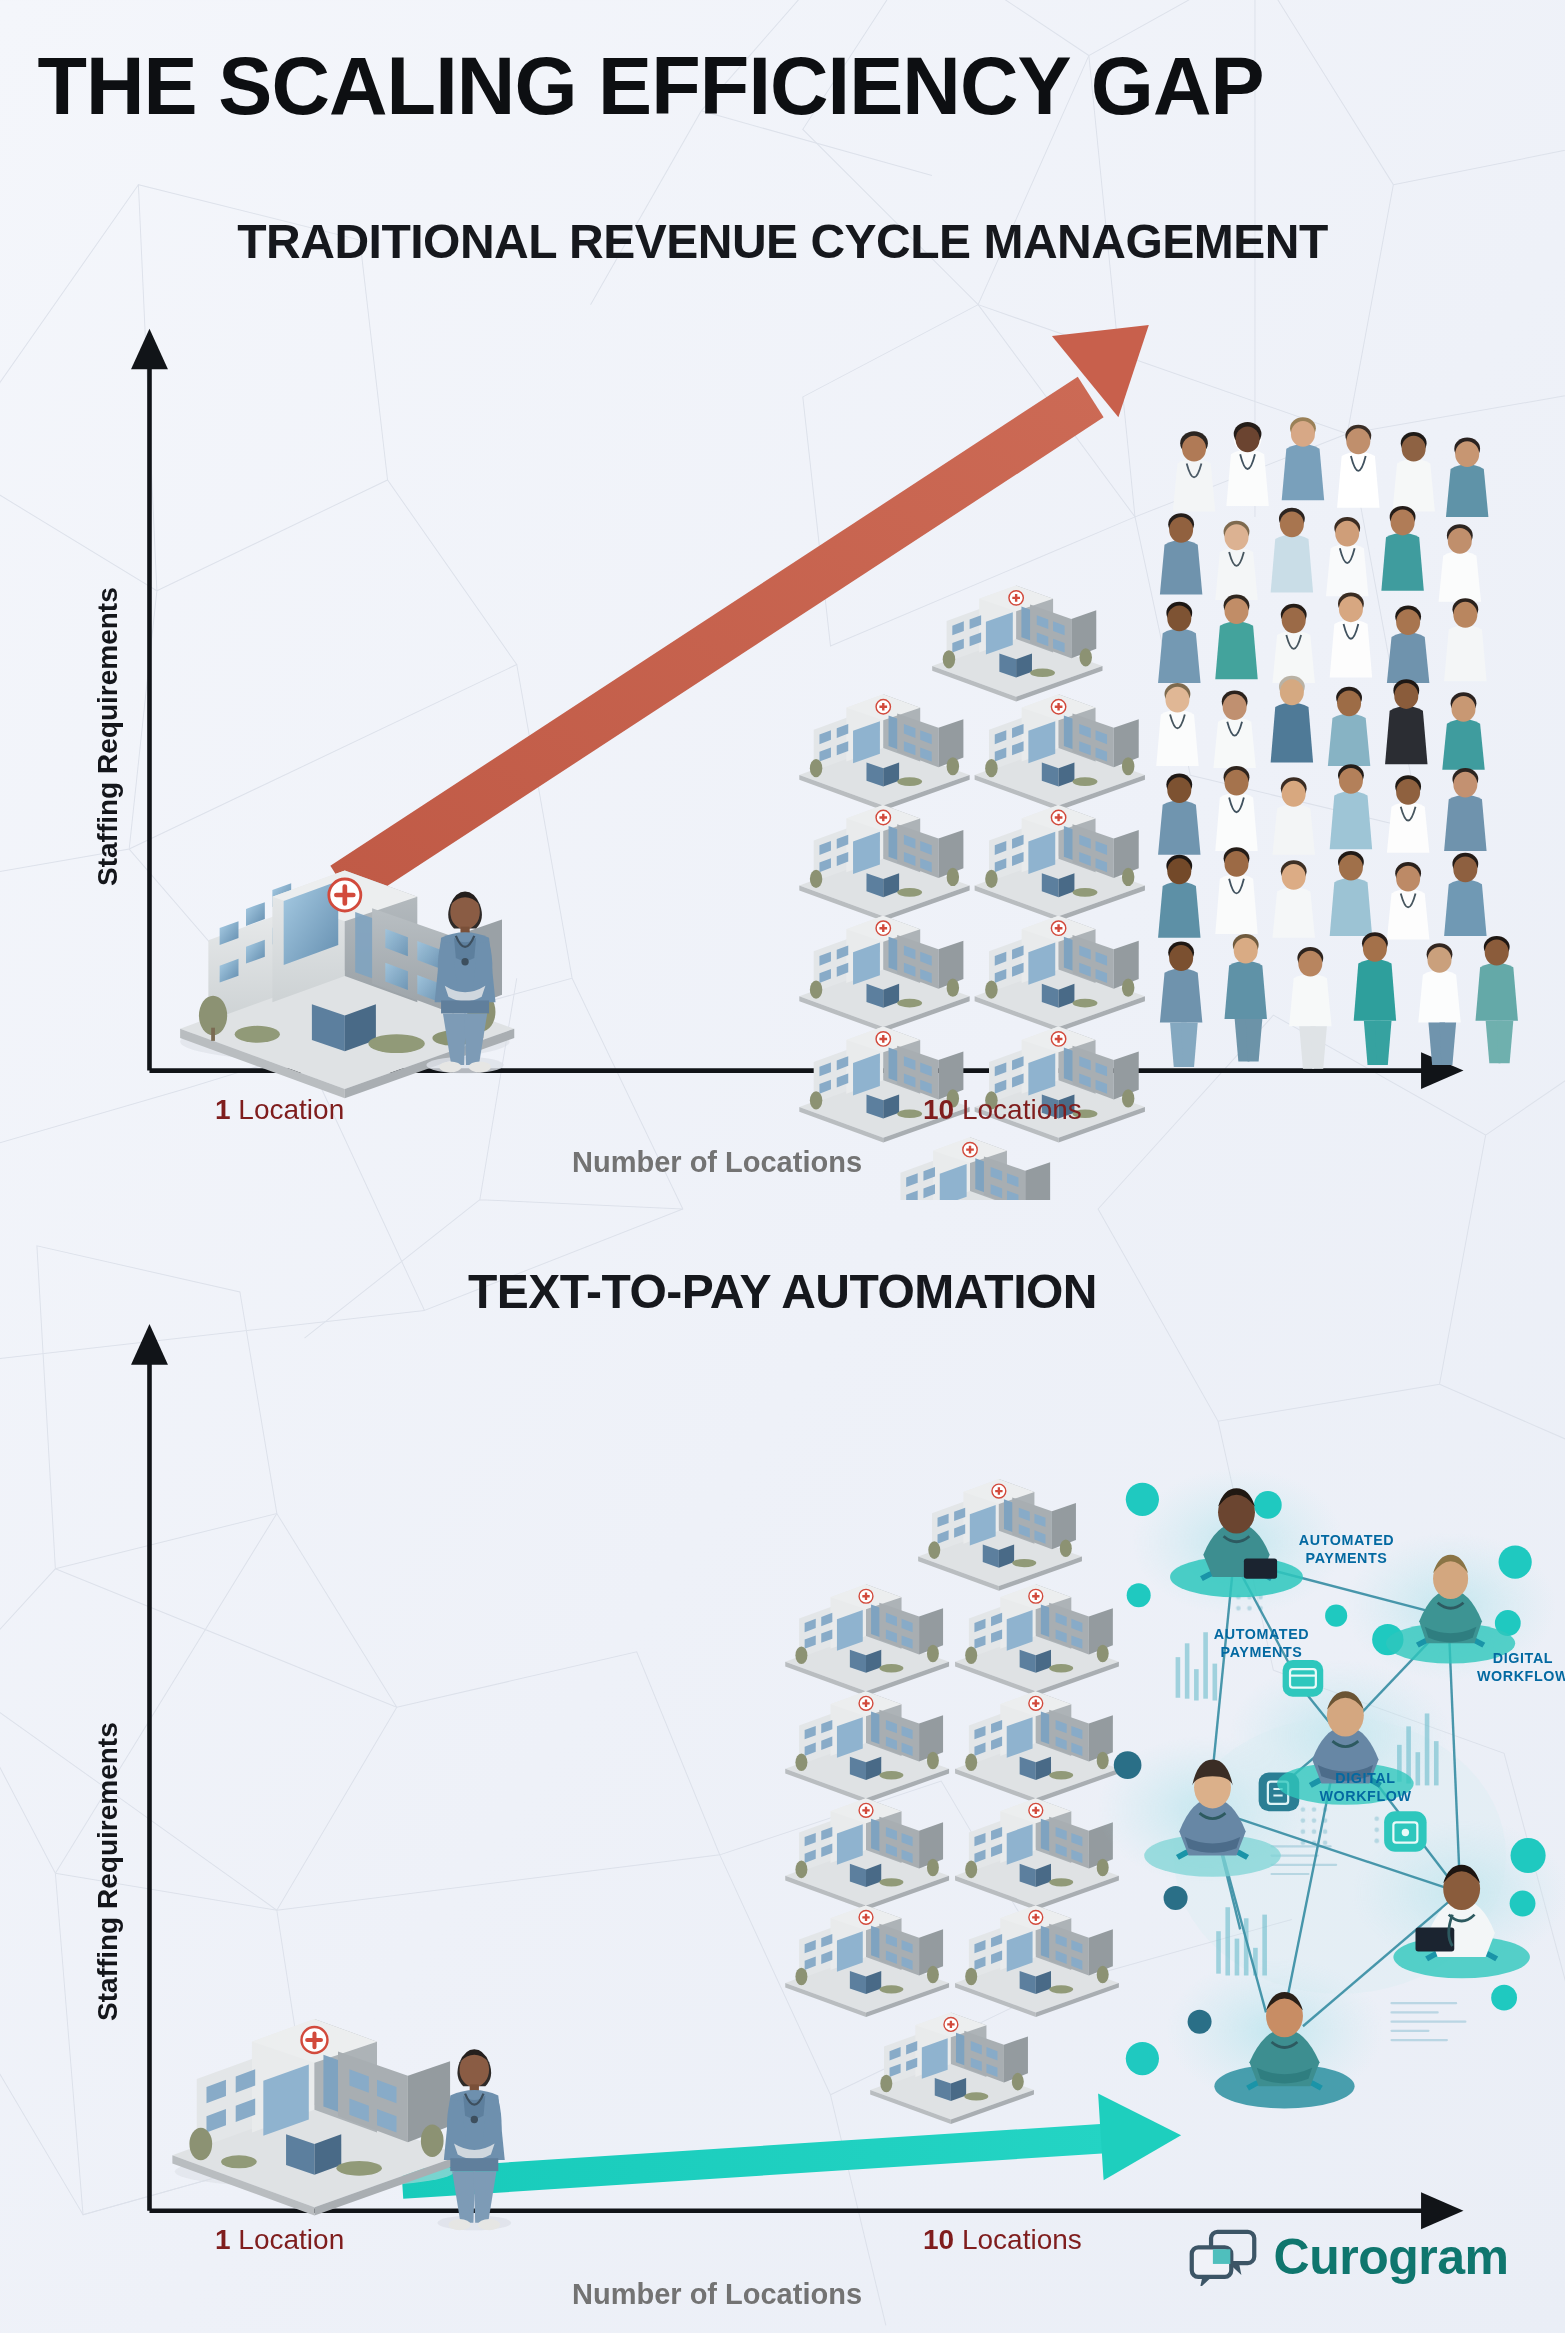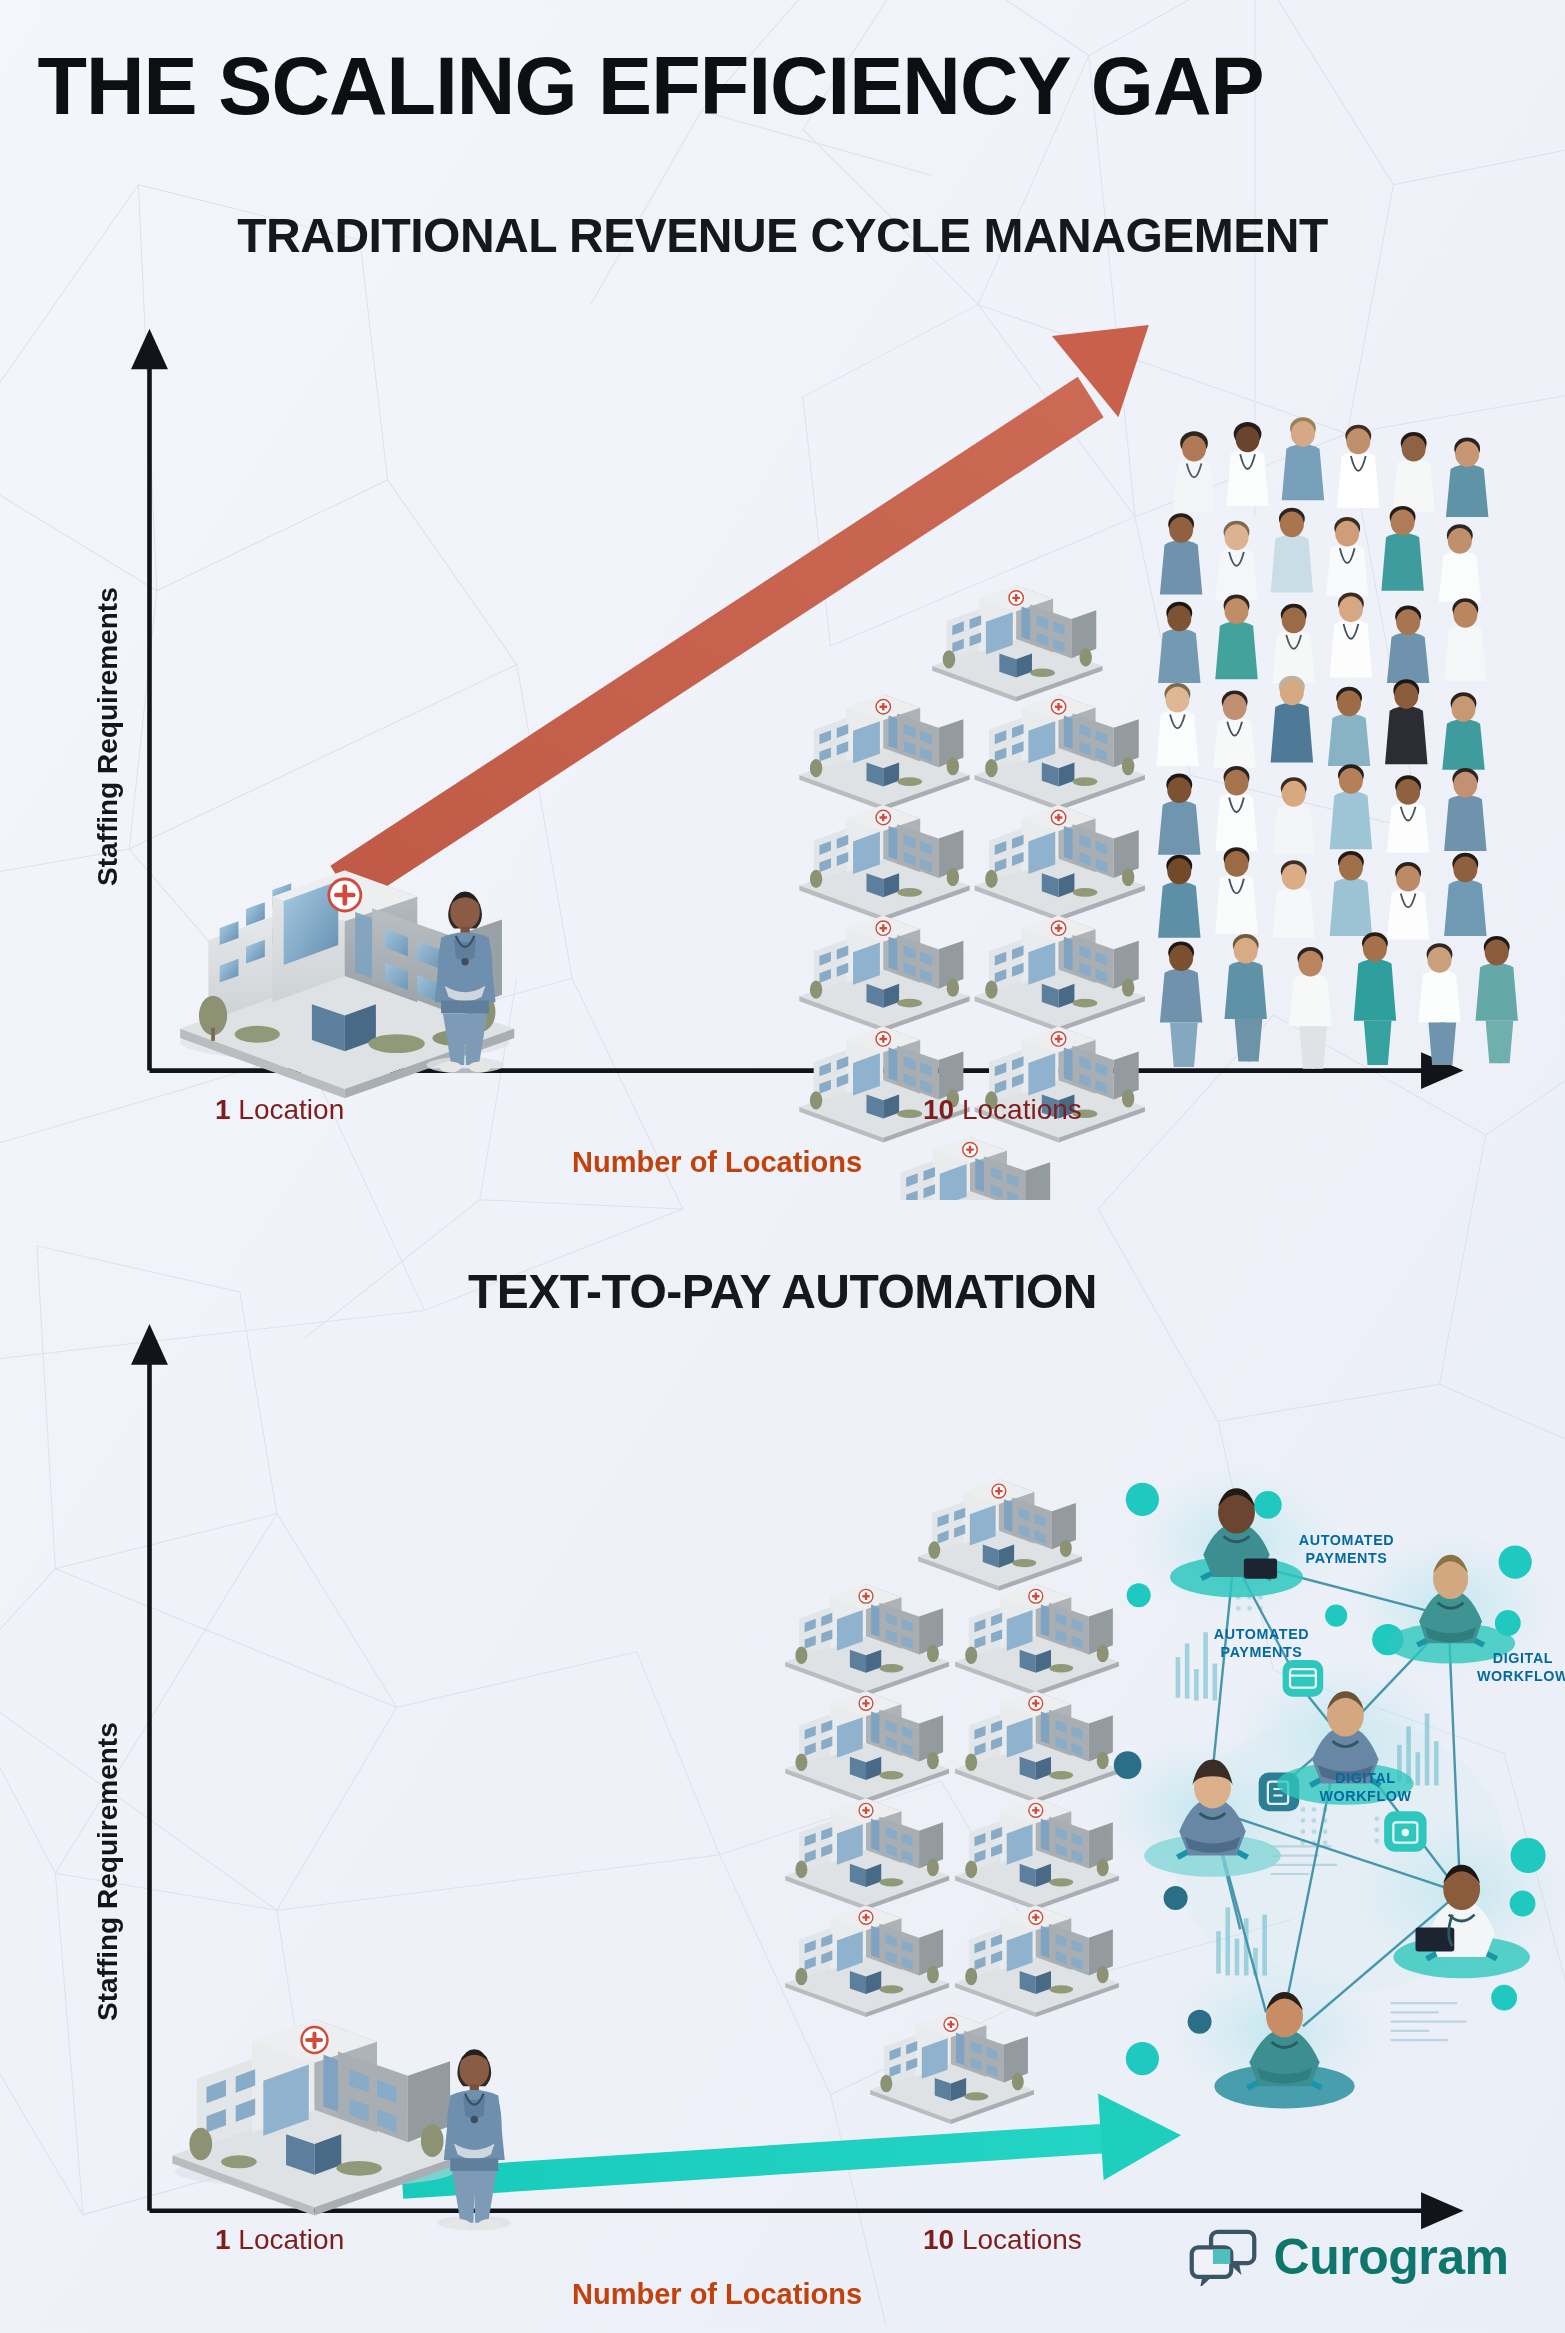--- a/index.html
+++ b/index.html
@@ -18,34 +18,34 @@
   
   #main-title {
     position:absolute; top:44px; left:0; width:1301px; text-align:center;
     font-size:81px; font-weight:900; letter-spacing:-0.9px; color:#0d0f12;
     line-height:1.05; z-index:5;
   }
   .section-title {
     position:absolute; width:1565px; text-align:center;
     font-size:48px; font-weight:800; letter-spacing:-0.5px; color:#16181d; z-index:5;
   }
-  #sec1-title { top:208px; left:0; }
+  #sec1-title { top:214px; left:0; }
   #sec2-title { top:1264px; left:0; }
 
   
   .ylabel {
     position:absolute; transform:rotate(-90deg); transform-origin:left top;
     font-size:28px; font-weight:700; color:#14161b; white-space:nowrap; z-index:5;
   }
   .tick {
     position:absolute; font-size:28px; color:#7f1d1d; white-space:nowrap; z-index:5;
   }
   .tick b { font-weight:700; }
   .xlabel {
-    position:absolute; font-size:29px; font-weight:700; color:#c2410c;
+    position:absolute; font-size:29px; font-weight:700; color:#737373;
     white-space:nowrap; z-index:5;
   }
 
   
   .netlabel {
     position:absolute; font-size:14.3px; font-weight:700; letter-spacing:0.6px;
     color:#0369a1; text-align:center; line-height:1.25; white-space:pre-line; z-index:7;
   }
 
   

